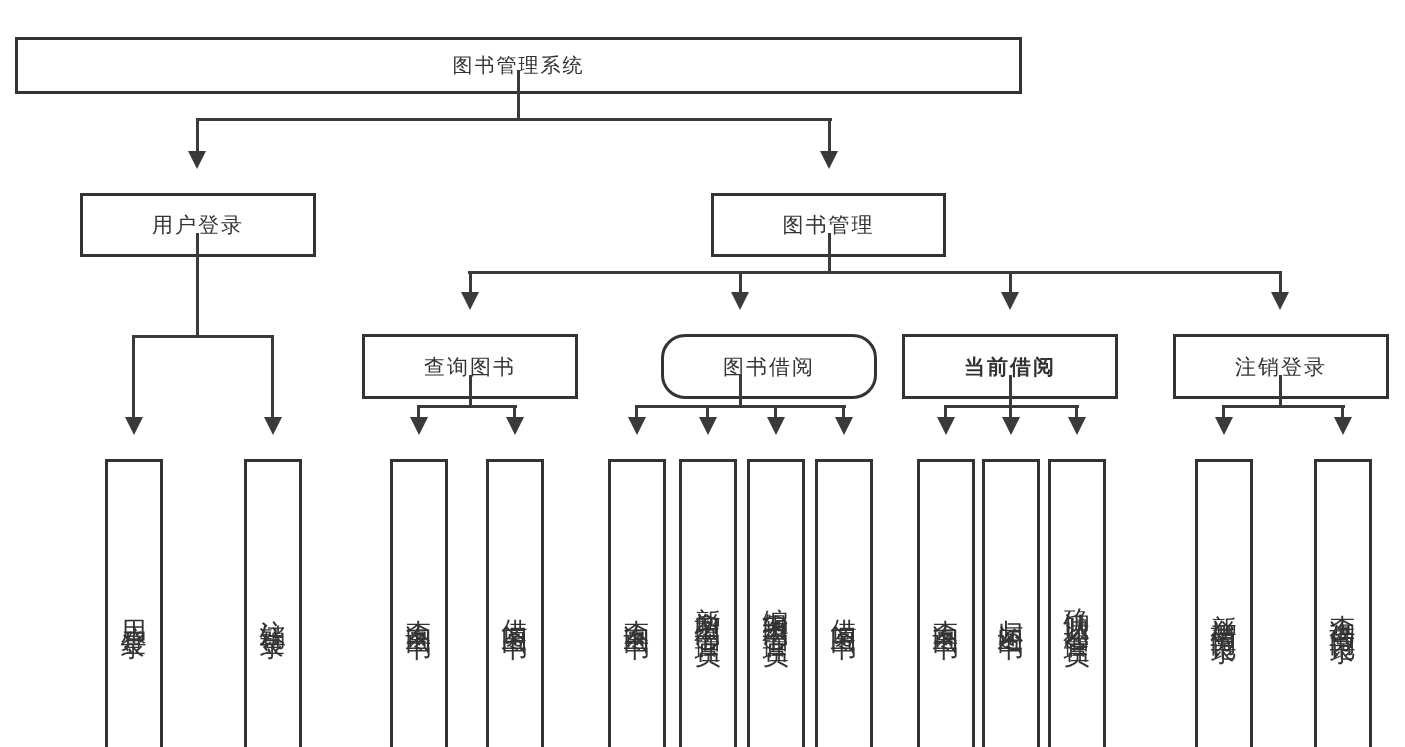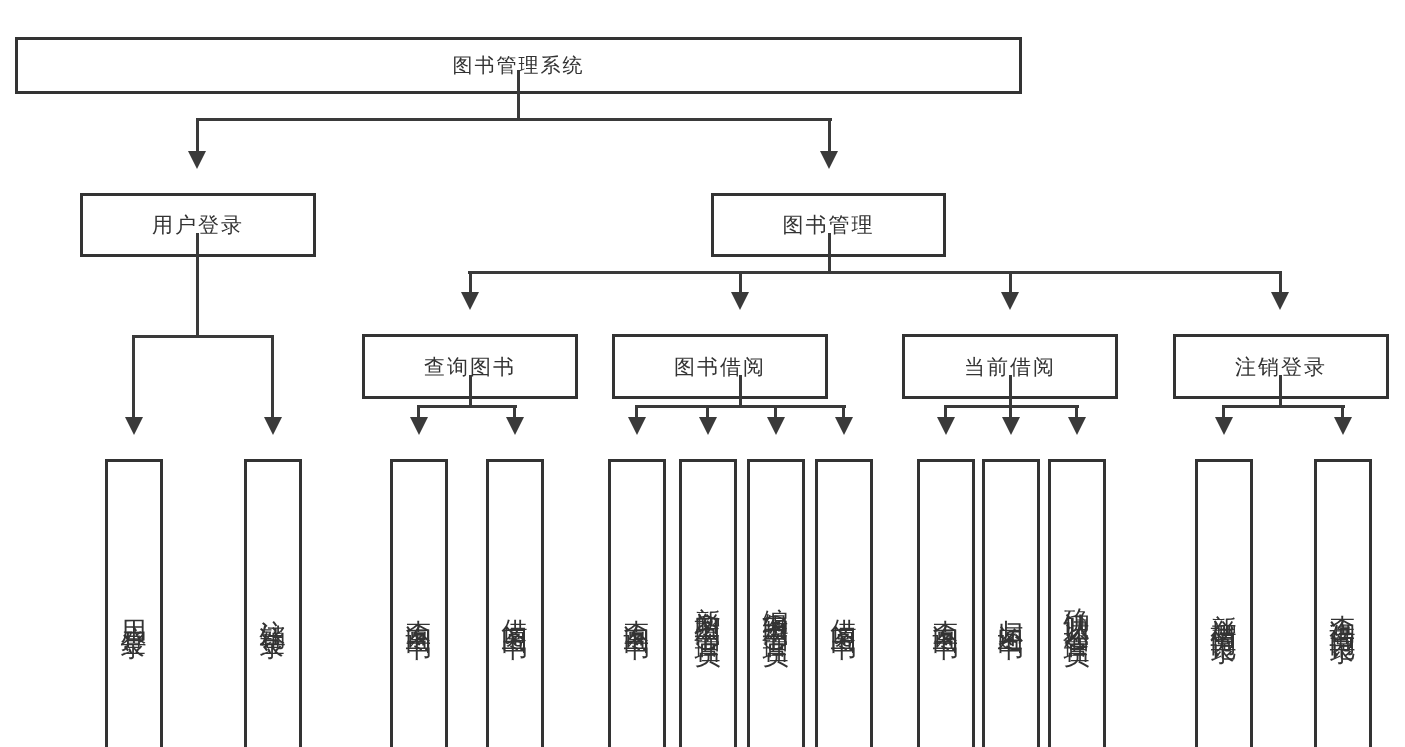--- a/index.html
+++ b/index.html
@@ -63,25 +63,25 @@
   </div>
 
   <div class="node hnode" style="left:711px; top:169px; width:235px; height:64px;font-family:Liberation Serif, serif;">
     <span>图书管理</span>
   </div>
 
   <div class="node hnode" style="left:362px; top:310px; width:216px; height:65px;">
     <span>查询图书</span>
   </div>
 
-  <div class="node hnode" style="left:612px; top:310px; width:216px; height:65px;">
+  <div class="node hnode" style="left:661px; top:310px; width:216px; height:65px;border-radius:24px;">
     <span>图书借阅</span>
   </div>
 
-  <div class="node hnode" style="left:902px; top:310px; width:216px; height:65px;">
+  <div class="node hnode" style="left:902px; top:310px; width:216px; height:65px;font-weight:bold;">
     <span>当前借阅</span>
   </div>
 
   <div class="node hnode" style="left:1173px; top:310px; width:216px; height:65px;">
     <span>注销登录</span>
   </div>
 
   <div class="node leaf" style="left:105px;">
     <span class="vtext">用户登录</span>
   </div>

